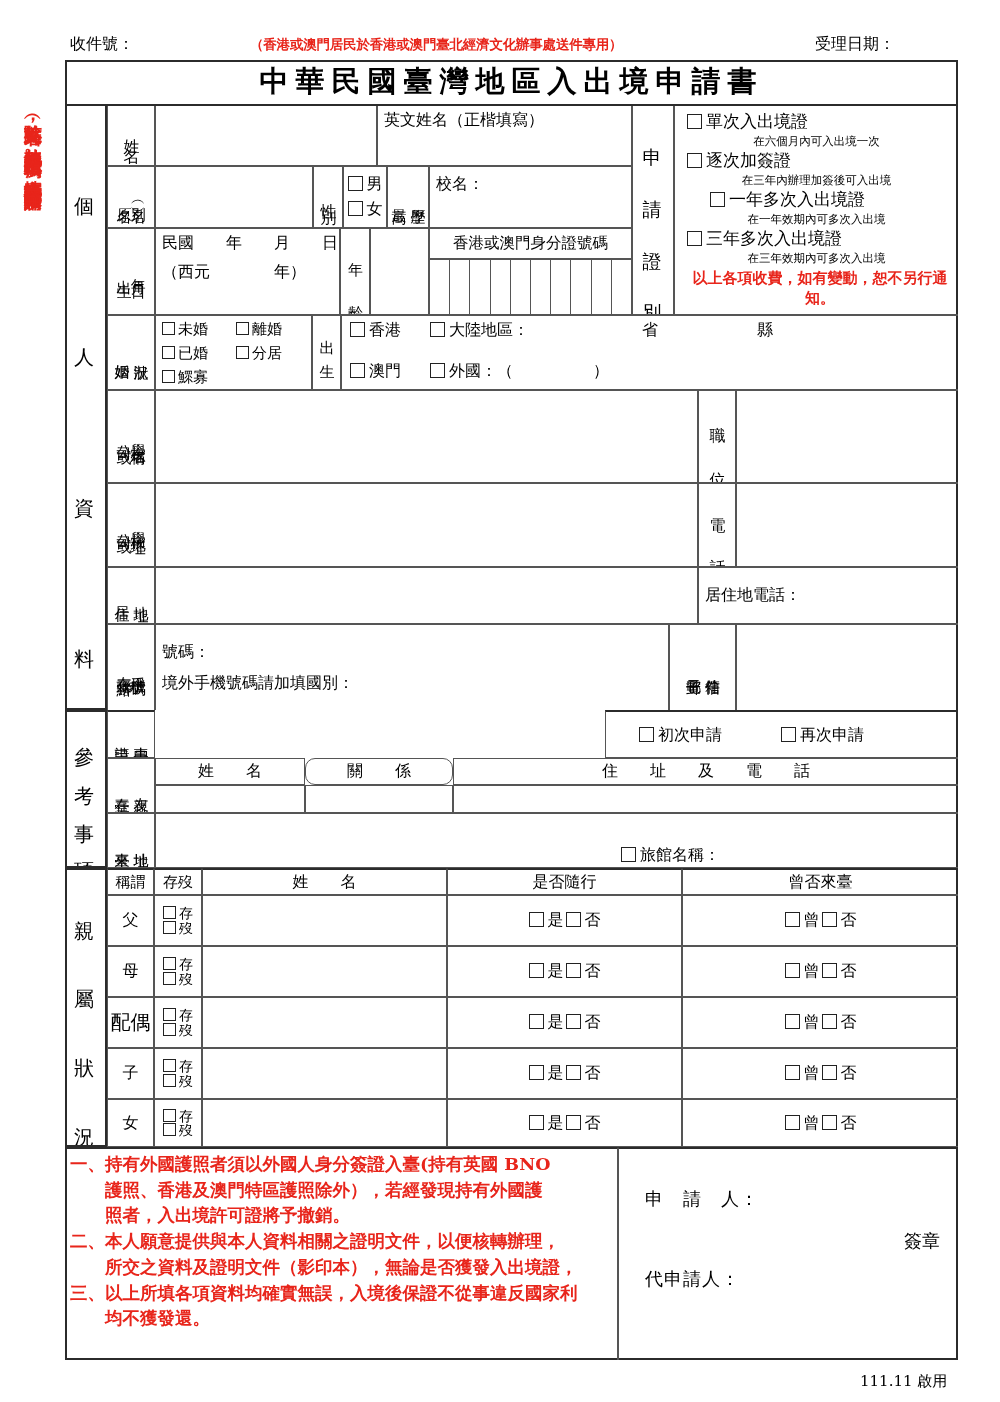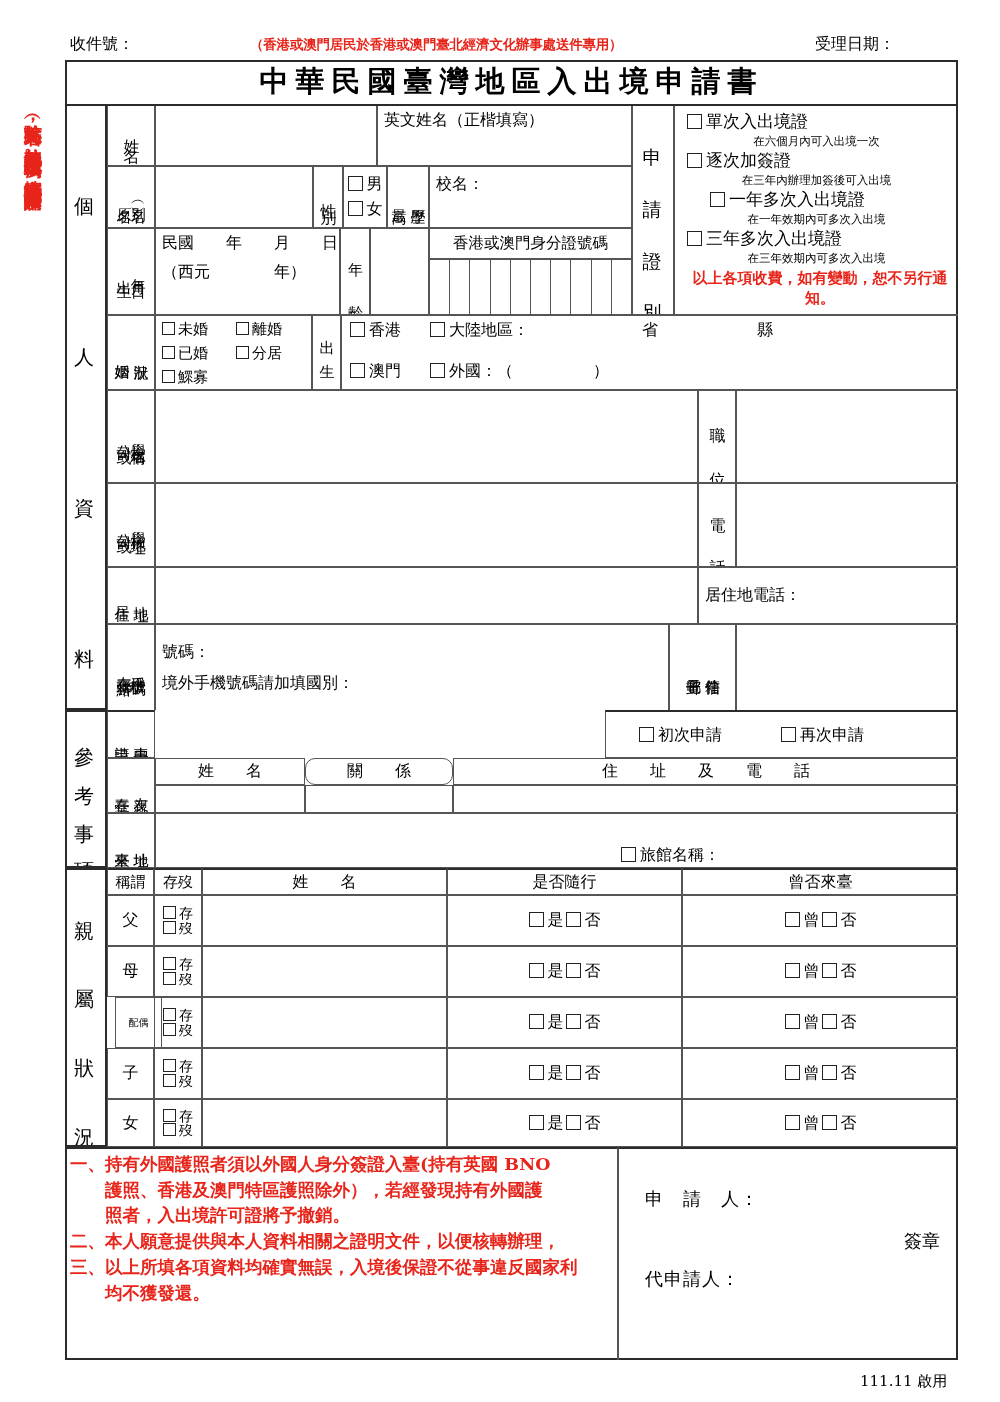--- a/index.html
+++ b/index.html
@@ -329,21 +329,21 @@
   <div class="c" style="left:202px;top:946px;width:245px;height:51px;"></div>
   <div class="c" style="left:447px;top:946px;width:235px;height:51px;font-size:16px;">
     <span><span class="cbw"></span><span>是</span></span>
     <span style="margin-left:2px;"><span class="cbw"></span><span>否</span></span>
   </div>
   <div class="c" style="left:682px;top:946px;width:276px;height:51px;border-right:none;font-size:16px;">
     <span><span class="cbw"></span><span>曾</span></span>
     <span style="margin-left:2px;"><span class="cbw"></span><span>否</span></span>
   </div>
 
-  <div class="c" style="left:107px;top:997px;width:47px;height:51px;font-size:10px;margin-left:8px;">配偶</div>
+  <div class="c" style="left:107px;top:997px;width:47px;height:51px;font-size:20px;">配偶</div>
   <div class="c" style="left:154px;top:997px;width:48px;height:51px;">
     <div class="cunbox">
         <span><span class="cb"></span><span>存</span></span>
     <span><span class="cb"></span><span>歿</span></span>
       </div>
   </div>
   <div class="c" style="left:202px;top:997px;width:245px;height:51px;"></div>
   <div class="c" style="left:447px;top:997px;width:235px;height:51px;font-size:16px;">
     <span><span class="cbw"></span><span>是</span></span>
     <span style="margin-left:2px;"><span class="cbw"></span><span>否</span></span>
@@ -387,20 +387,21 @@
     <span style="margin-left:2px;"><span class="cbw"></span><span>否</span></span>
   </div>
 
   <div class="c" style="left:65px;top:1147px;width:553px;height:213px;border-left:none;border-bottom:none;border-top:2px solid #2b2b2b;"></div>
 
   <div class="notice" style="left:70px;top:1152px;width:550px;">
     <div>一、持有外國護照者須以外國人身分簽證入臺(持有英國 BNO</div>
     <div>　　護照、香港及澳門特區護照除外），若經發現持有外國護</div>
     <div>　　照者，入出境許可證將予撤銷。</div>
     <div>二、本人願意提供與本人資料相關之證明文件，以便核轉辦理，</div>
+    <div>　　所交之資料及證明文件（影印本），無論是否獲發入出境證，</div>
     <div>三、以上所填各項資料均確實無誤，入境後保證不從事違反國家利</div>
     <div>　　均不獲發還。</div>
   </div>
 
   <div class="c" style="left:618px;top:1147px;width:340px;height:213px;border-right:none;border-bottom:none;border-top:2px solid #2b2b2b;padding:0;display:block;position:absolute;">
     <div style="position:absolute;left:26px;top:38px;font-size:18px;letter-spacing:1px;">申　請　人：</div>
     <div style="position:absolute;left:285px;top:80px;font-size:18px;">簽章</div>
     <div style="position:absolute;left:26px;top:118px;font-size:18px;letter-spacing:1px;">代申請人：</div>
   </div>
 

